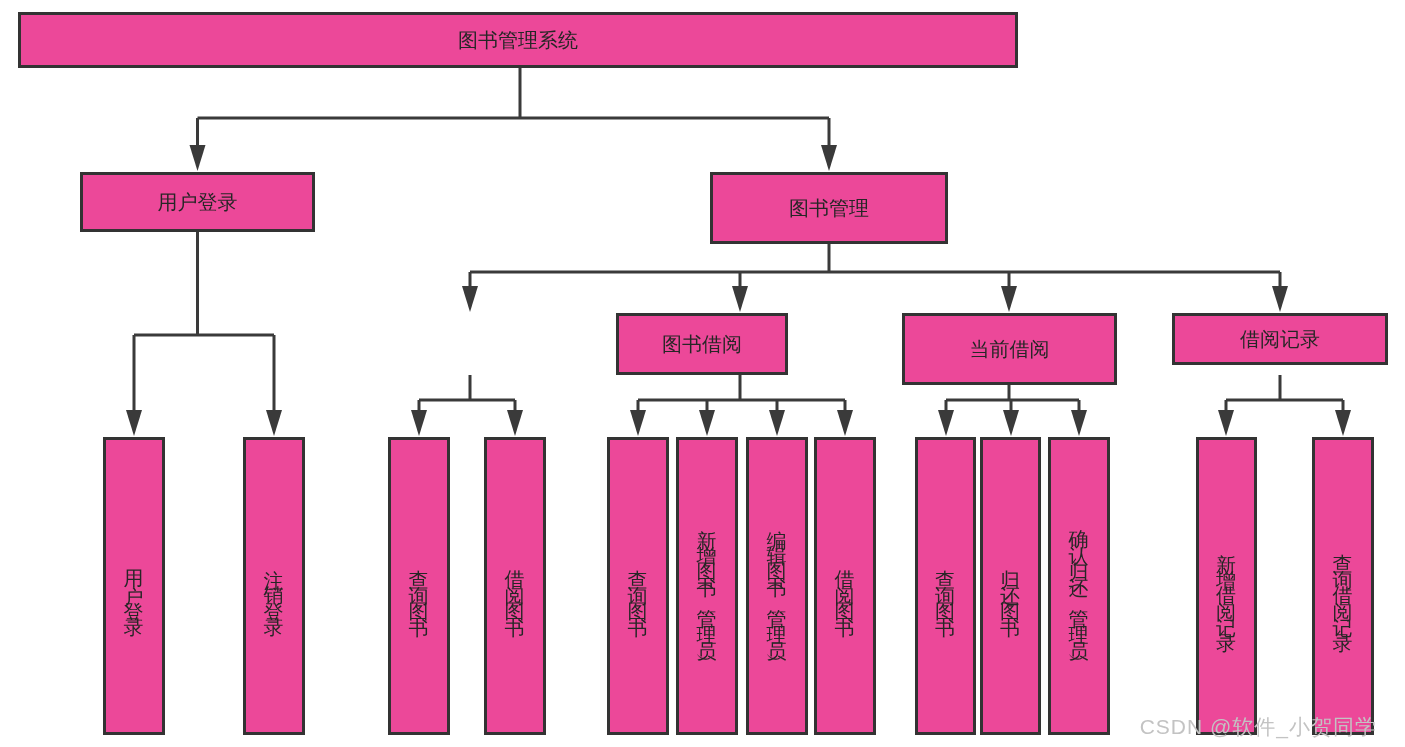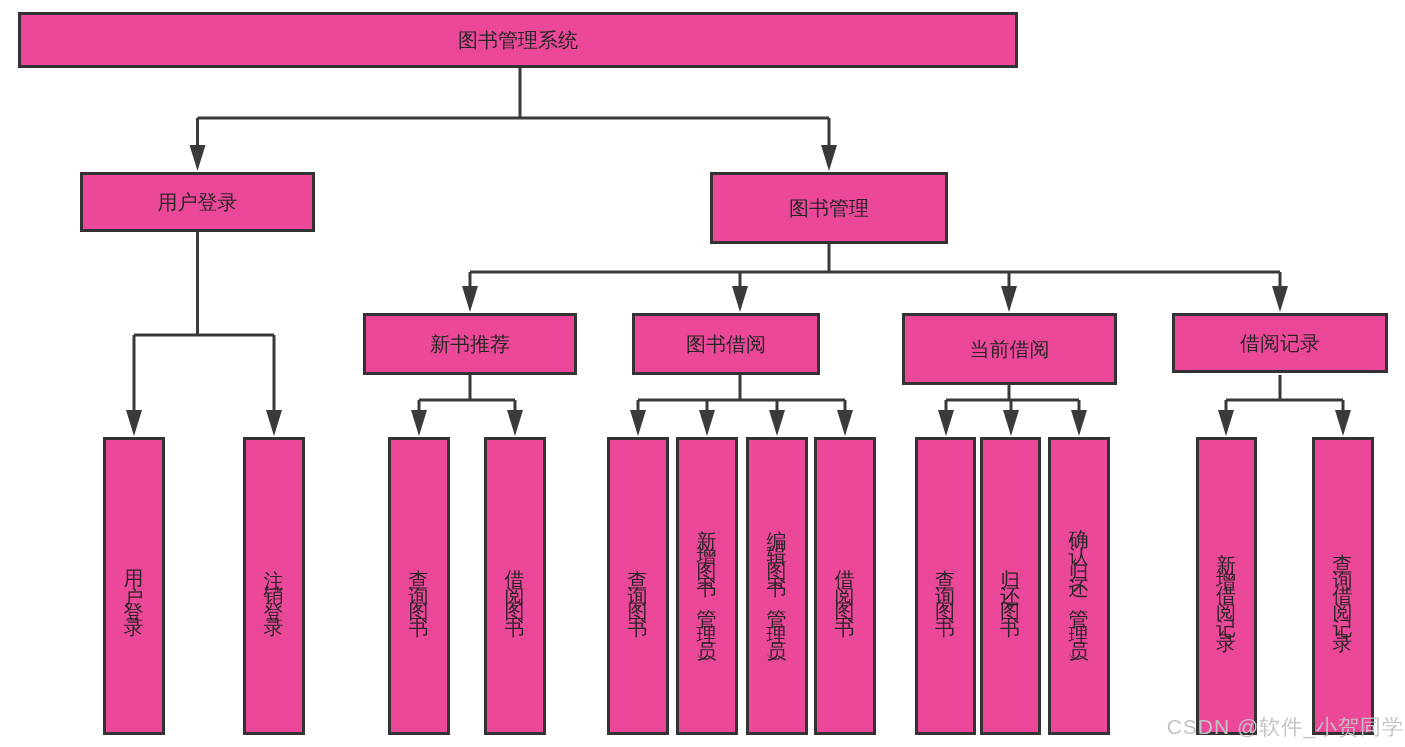--- a/index.html
+++ b/index.html
@@ -18,21 +18,21 @@
     color:#262626;font-size:20px;line-height:1;white-space:nowrap;
   }
   .vnode span{
     writing-mode:vertical-rl;
     text-orientation:mixed;
     letter-spacing:16px;
     line-height:1;
   }
   .watermark{
     position:absolute;z-index:3;
-    right:1px;bottom:6px;
+    right:28px;bottom:6px;
     font-size:21px;color:#c3c3c3;
     letter-spacing:1px;
   }
 </style>
 </head>
 <body>
 
 <div class="canvas">
 
   <svg class="wires" width="1405" height="747" viewBox="0 0 1405 747" fill="none" stroke="#3a3a3a" stroke-width="3">
@@ -78,30 +78,27 @@
     <span>图书管理系统</span>
   </div>
 
   <div class="node" style="left:80px;top:172px;width:235px;height:60px">
     <span>用户登录</span>
   </div>
   <div class="node" style="left:710px;top:172px;width:238px;height:72px">
     <span>图书管理</span>
   </div>
 
-  <div class="node" style="left:363px;top:313px;width:214px;height:62px">
-    <span>新书推荐</span>
-  </div>
-  <div class="node" style="left:632px;top:313px;width:188px;height:62px">
+  <div class="node" style="left:616px;top:313px;width:172px;height:62px">
     <span>图书借阅</span>
   </div>
   <div class="node" style="left:902px;top:313px;width:215px;height:72px">
     <span>当前借阅</span>
   </div>
-  <div class="node" style="left:1172px;top:313px;width:216px;height:60px">
+  <div class="node" style="left:1172px;top:313px;width:216px;height:52px">
     <span>借阅记录</span>
   </div>
 
   <div class="node vnode" style="left:103px;top:437px;width:62px;height:298px">
     <span>用户登录</span>
   </div>
   <div class="node vnode" style="left:243px;top:437px;width:62px;height:298px">
     <span>注销登录</span>
   </div>
 

